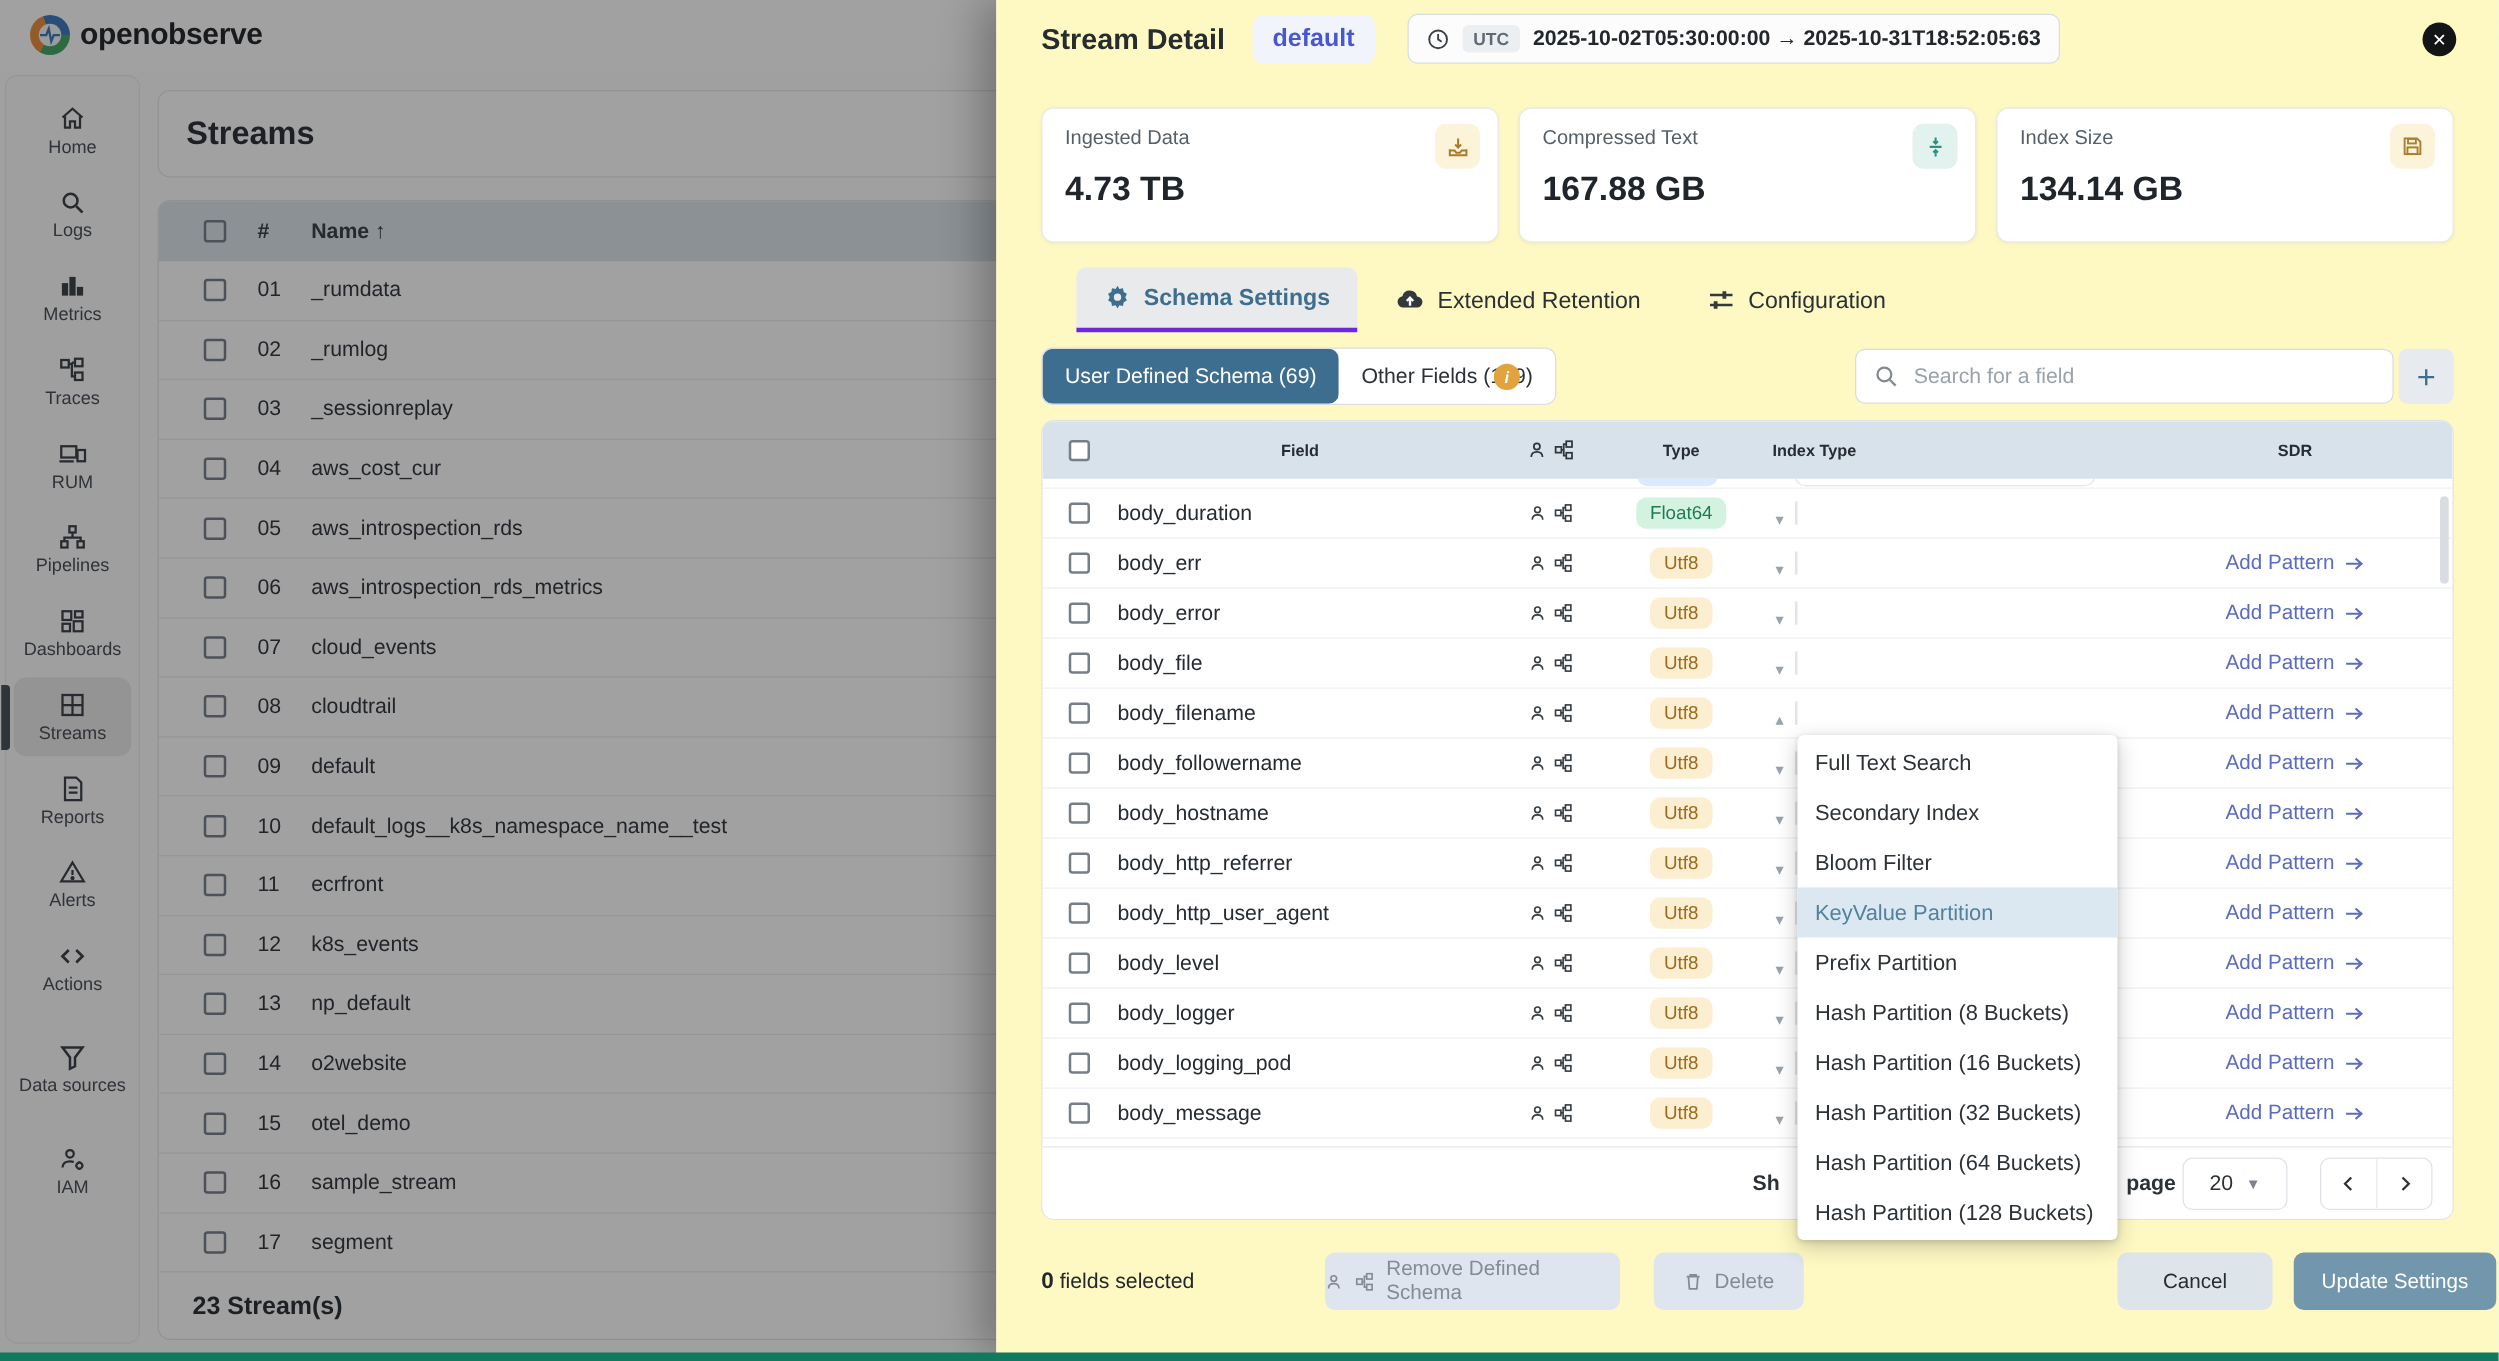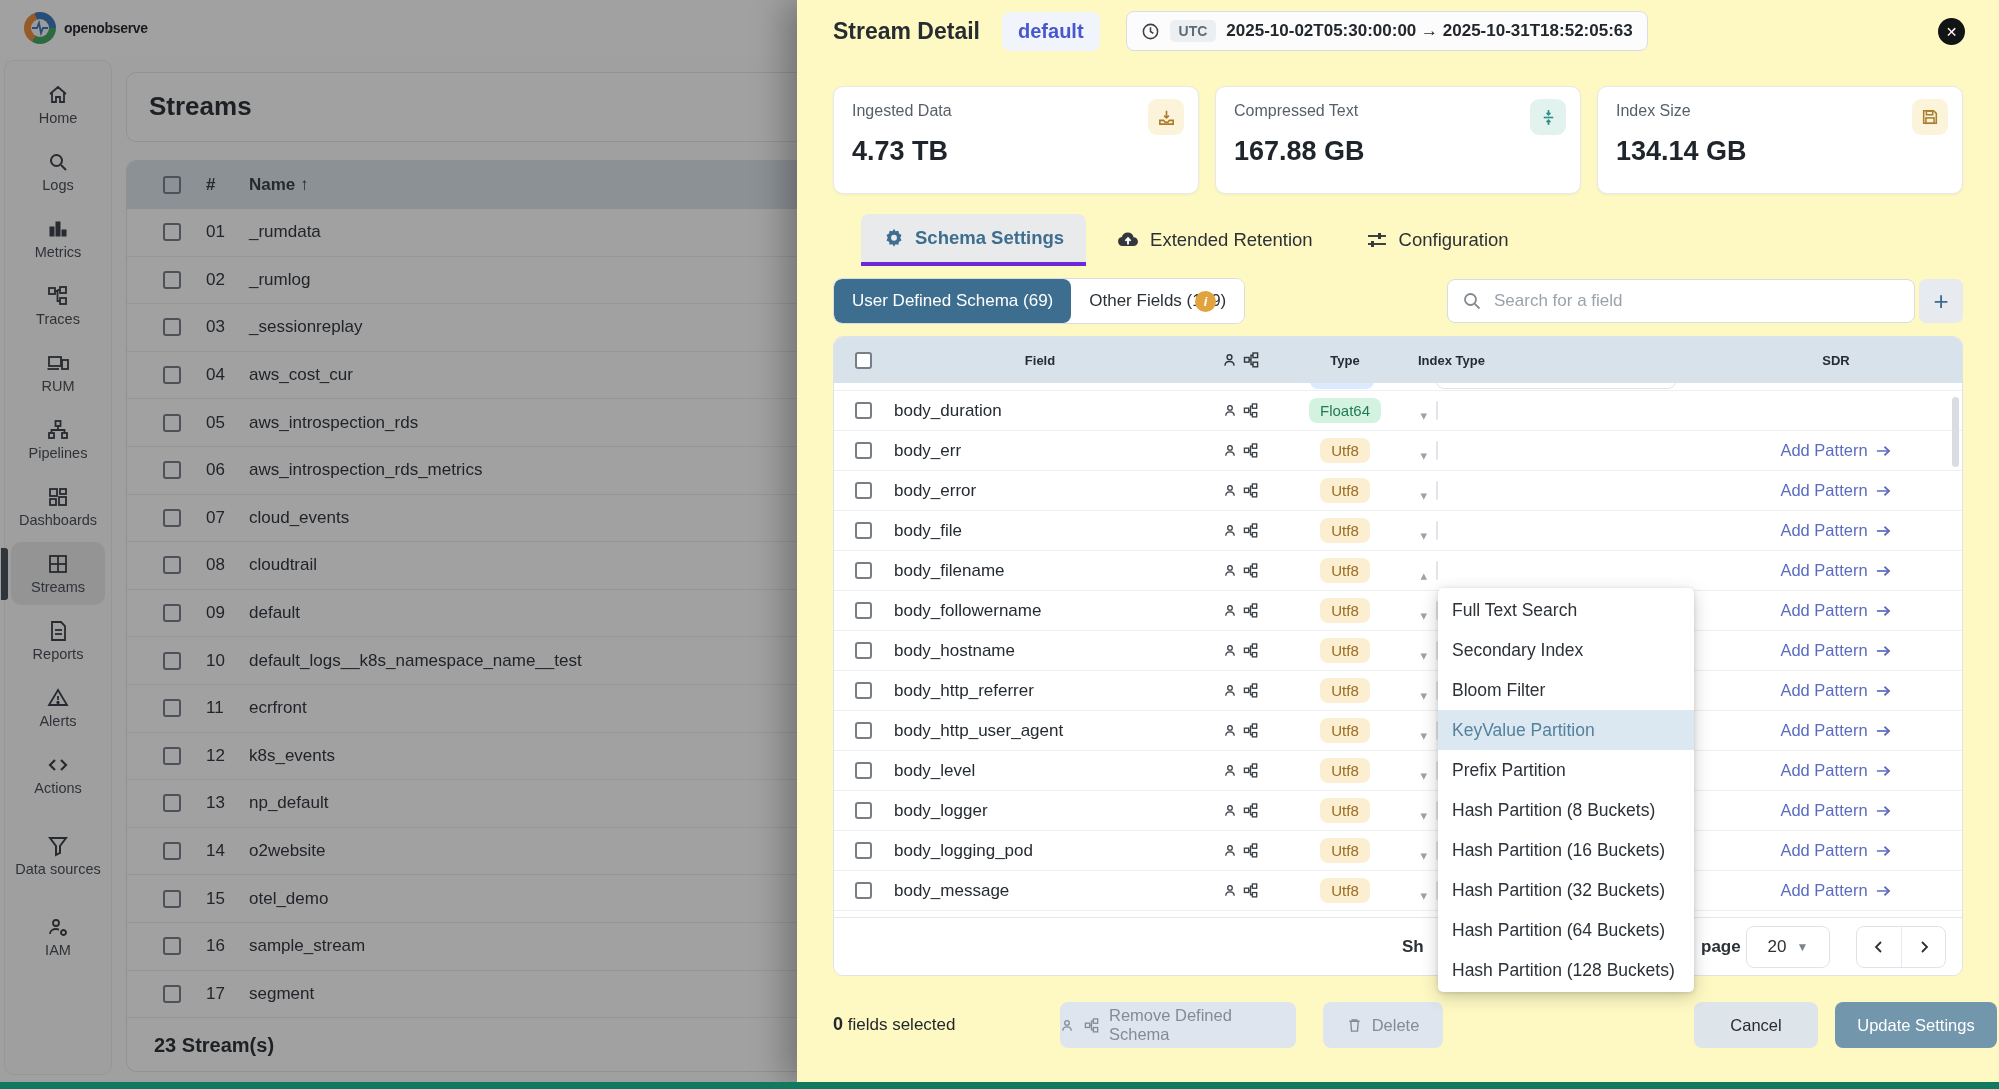--- a/index.html
+++ b/index.html
@@ -8,21 +8,21 @@
   .stage { position:absolute; inset:0; width:1999px; height:1089px; }
 
   
   .app-left { position:absolute; left:0; top:0; width:797px; height:1083px; overflow:hidden; background:#fdfdfd; }
   .topbar { position:absolute; left:0; top:0; width:797px; height:57px; background:#fff; }
   .logo { position:absolute; left:24px; top:12px; display:flex; align-items:center; gap:8px; }
   .logo-mark { width:32px; height:32px; border-radius:50%;
     background:conic-gradient(from 210deg, #e8862d 0 130deg, #2f6fb5 130deg 240deg, #37a15b 240deg 360deg);
     position:relative; }
   .logo-mark svg { position:absolute; inset:0; }
-  .logo-text { font-size:14px; font-weight:700; color:#15181b; letter-spacing:-0.3px; }
+  .logo-text { font-size:24px; font-weight:700; color:#15181b; letter-spacing:-0.3px; }
 
   .sidebar { position:absolute; left:4px; top:60px; width:108px; height:1015px; background:#fcfcfc;
     border:1px solid #ececec; border-radius:10px; padding-top:10px; }
   .nav-item { position:relative; height:67px; display:flex; flex-direction:column; align-items:center; justify-content:center; gap:3px; color:#2e3338; }
   .nav-item.tall { height:95px; }
   .nav-item .nav-label { font-size:14.5px; color:#3c4349; text-align:center; line-height:1.15; }
   .nav-item svg { stroke:#2e3338; }
   .nav-item.active::before { content:""; position:absolute; left:-4px; top:8px; width:7px; height:52px; background:#39474f; border-radius:0 3px 3px 0; }
   .nav-item.active .nav-pill { position:absolute; left:6px; right:6px; top:2px; bottom:2px; background:#e8e8e9; border-radius:10px; z-index:-1; }
   .nav-item { z-index:1; }
@@ -65,21 +65,21 @@
   .tabs { position:absolute; left:36px; top:214px; height:52px; display:flex; align-items:stretch; gap:8px; }
   .tab { display:flex; align-items:center; gap:10px; padding:0 22px; font-size:18.5px; color:#2b3136; }
   .tab.active { background:#e9eaeb; border-radius:8px 8px 0 0; color:#3d6e8f; border-bottom:4px solid #6d28d9; font-weight:700;margin-left:28px; }
 
   .subrow { position:absolute; left:36px; top:278px; width:1130px; height:46px; }
   .seg-group { position:absolute; left:0; top:0; height:46px; display:flex; border:1px solid #d9dde2; border-radius:9px; overflow:hidden; background:#fff; }
   .seg { display:flex; align-items:center; padding:0 18px; font-size:17px; color:#2b3136; background:#fff; }
   .seg.active { background:#3d6e8f; color:#fff; border-radius:8px; }
   .info-dot { position:absolute; left:362px; top:13px; width:21px; height:21px; background:#e0a33e; border-radius:50%;
     color:#fff; font-size:13px; font-weight:700; display:flex; align-items:center; justify-content:center; font-style:italic; }
-  .search-box { position:absolute; right:48px; top:1px; width:468px; height:44px; border:1px solid #d7dce2; border-radius:8px; display:flex; align-items:center; gap:12px; padding:0 14px; background:#fff; }
+  .search-box { position:absolute; right:48px; top:1px; width:431px; height:44px; border:1px solid #d7dce2; border-radius:8px; display:flex; align-items:center; gap:12px; padding:0 14px; background:#fff; }
   .search-box input { border:none; outline:none; font-size:17px; color:#3a4147; width:100%; font-family:inherit; background:transparent; }
   .search-box input::placeholder { color:#9aa2ab; }
   .add-field-btn { position:absolute; right:0; top:1px; width:44px; height:44px; background:#e7eaee; border-radius:7px;
     color:#3d6e8f; font-size:26px; display:flex; align-items:center; justify-content:center; cursor:pointer; }
 
   
   .stable { position:absolute; left:36px; top:336px; width:1130px; height:640px; border:1px solid #dfe3e8; border-radius:10px; background:#fff; overflow:hidden; }
   .shead, .srow { display:grid; grid-template-columns:56px 300px 100px 110px 310px 1fr; align-items:center; }
   .shead { height:46px; background:#d8e2eb; font-size:13px; font-weight:700; color:#262c33; }
   .sh-field, .sh-type, .sh-sdr { text-align:center; }

